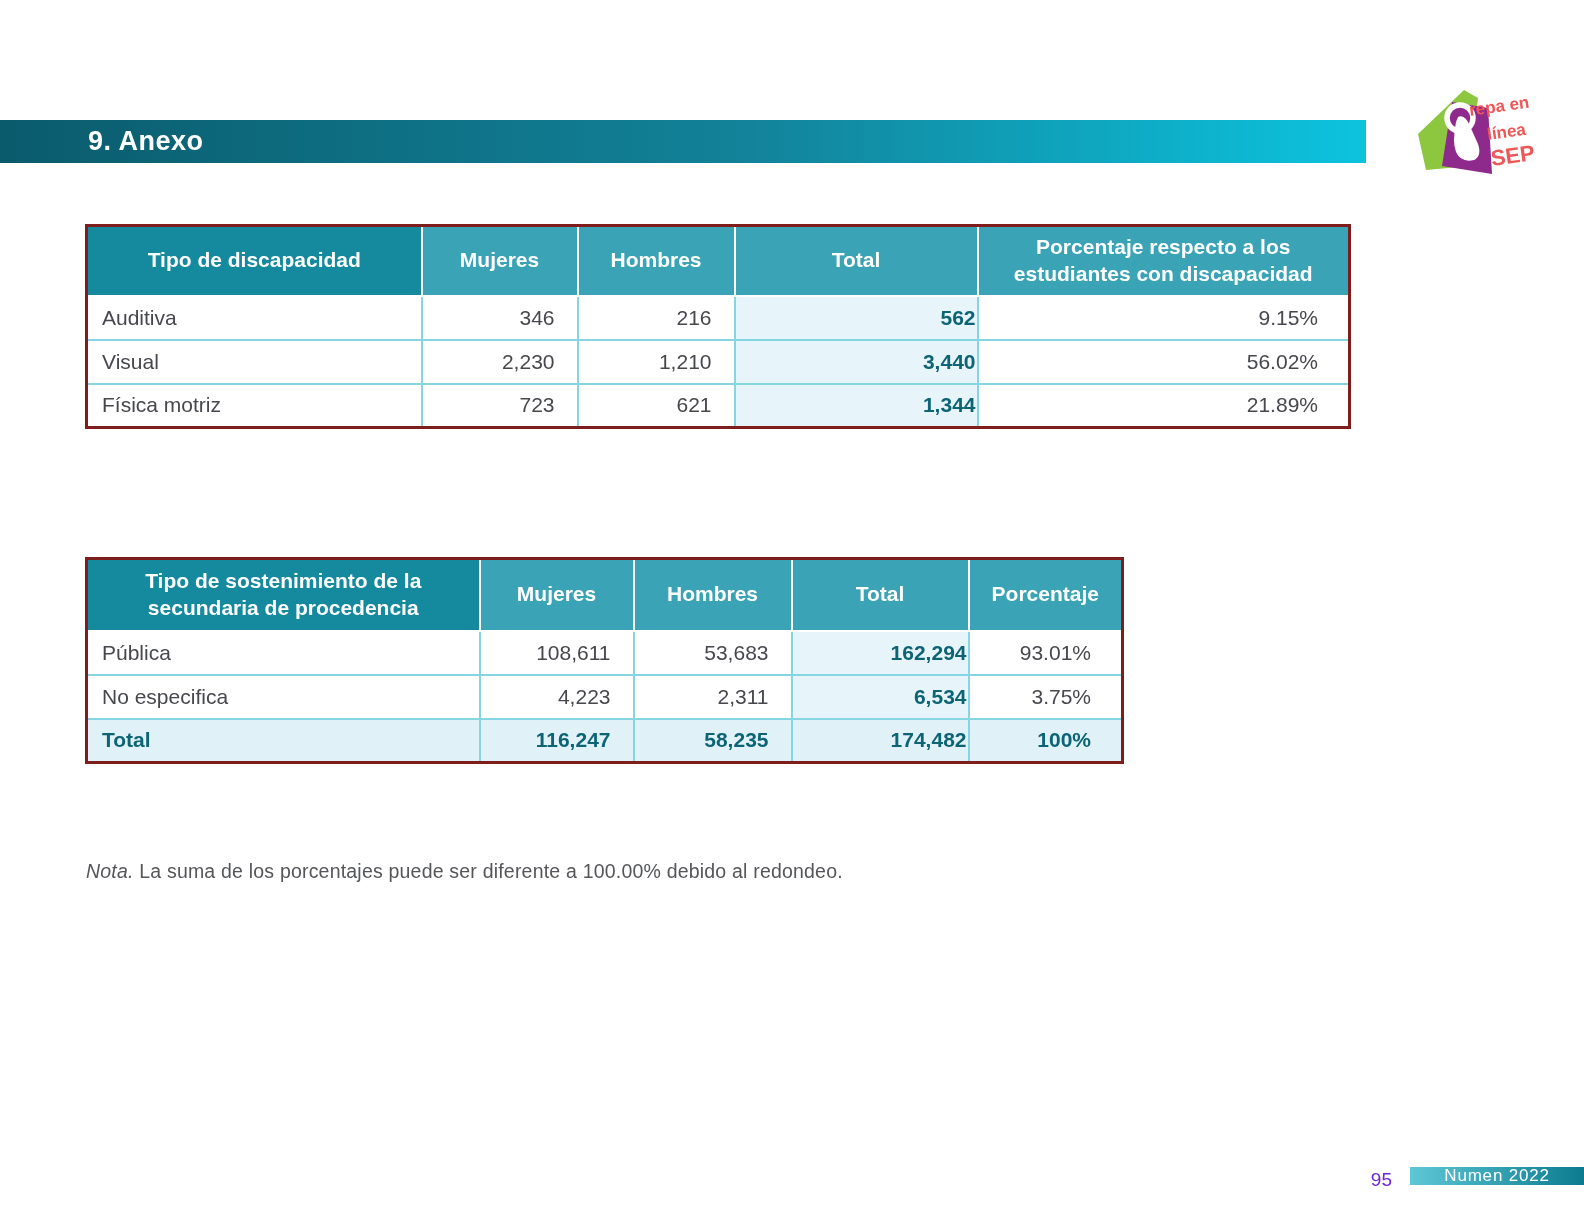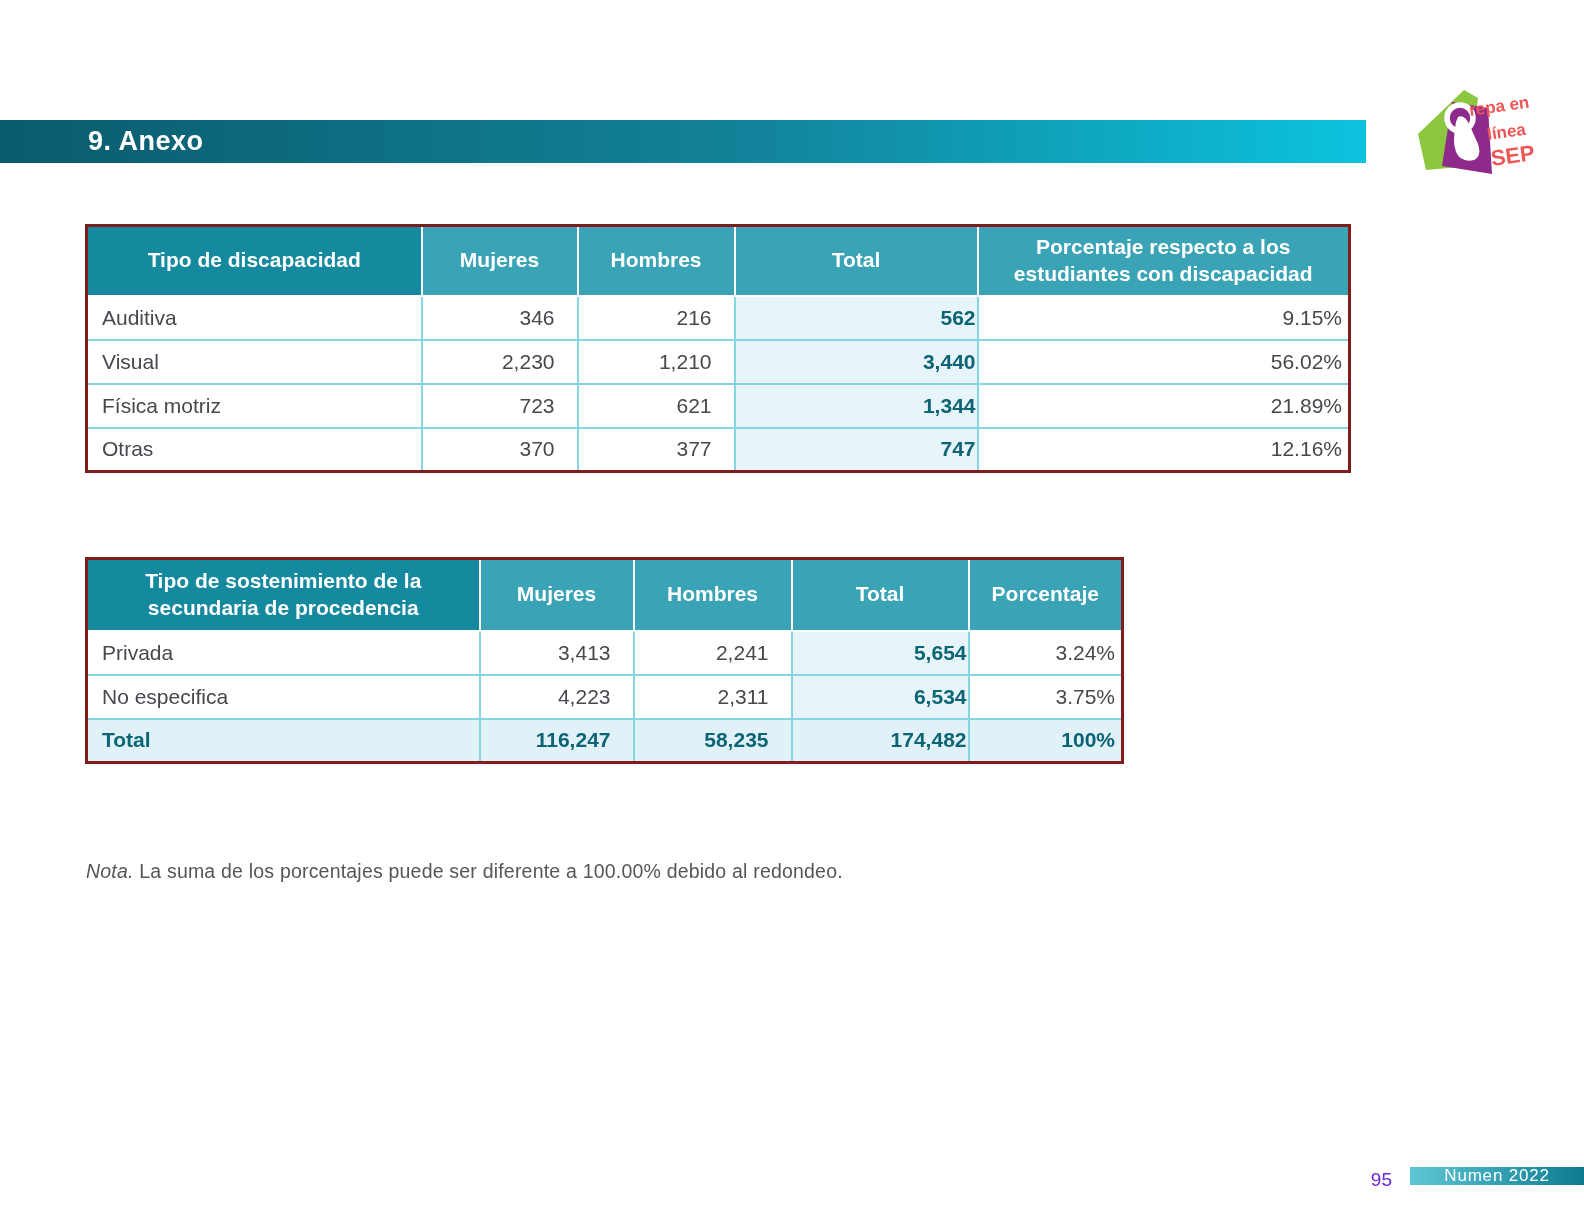--- a/index.html
+++ b/index.html
@@ -43,21 +43,21 @@
   }
   table.data thead th.first-col { background: #15899e; }
   table.data tbody tr { height: 44px; border-radius: 20px; }
   table.data td { color: #47484d; background: #ffffff; }
   table.data td.label { text-align: left; padding-left: 14px; }
   table.data td.num { text-align: right; padding-right: 22px; }
   table.data td.total {
     background: #e7f5fa; font-weight: 700; color: #0c6475;
     text-align: right; 
   }
-  table.data td.pct { text-align: right; padding-right: 6px; }
+  table.data td.pct { text-align: right; padding-right: 30px; }
   table.data tr.total-row td {
     background: #e0f2f8; font-weight: 700; color: #0c6475;
   }
 
   .t1 { left: 85px; top: 224px; width: 1263px; }
   .t1 thead tr { height: 70px; }
   .t2 { left: 85px; top: 557px; width: 1036px; }
   .t2 thead tr { height: 72px; margin-top: 44px; }
 
   
@@ -133,27 +133,20 @@
       <td class="total">3,440</td>
       <td class="pct">56.02%</td>
     </tr>
     <tr>
       <td class="label">Física motriz</td>
       <td class="num">723</td>
       <td class="num">621</td>
       <td class="total">1,344</td>
       <td class="pct">21.89%</td>
     </tr>
-    <tr>
-      <td class="label">Otras</td>
-      <td class="num">370</td>
-      <td class="num">377</td>
-      <td class="total">747</td>
-      <td class="pct">12.16%</td>
-    </tr>
   </tbody>
 </table>
 
 <table class="data t2">
   <colgroup>
     <col style="width:393px">
       <col style="width:154px">
       <col style="width:158px">
     <col style="width:177px">
       <col style="width:154px">
@@ -162,25 +155,25 @@
     <tr>
       <th class="first-col">Tipo de sostenimiento de la secundaria de procedencia</th>
       <th>Mujeres</th>
       <th>Hombres</th>
       <th>Total</th>
       <th>Porcentaje</th>
     </tr>
   </thead>
   <tbody>
     <tr>
-      <td class="label">Privada</td>
-      <td class="num">3,413</td>
-      <td class="num">2,241</td>
-      <td class="total">5,654</td>
-      <td class="pct">3.24%</td>
+      <td class="label">Pública</td>
+      <td class="num">108,611</td>
+      <td class="num">53,683</td>
+      <td class="total">162,294</td>
+      <td class="pct">93.01%</td>
     </tr>
     <tr>
       <td class="label">No especifica</td>
       <td class="num">4,223</td>
       <td class="num">2,311</td>
       <td class="total">6,534</td>
       <td class="pct">3.75%</td>
     </tr>
     <tr class="total-row">
       <td class="label">Total</td>

